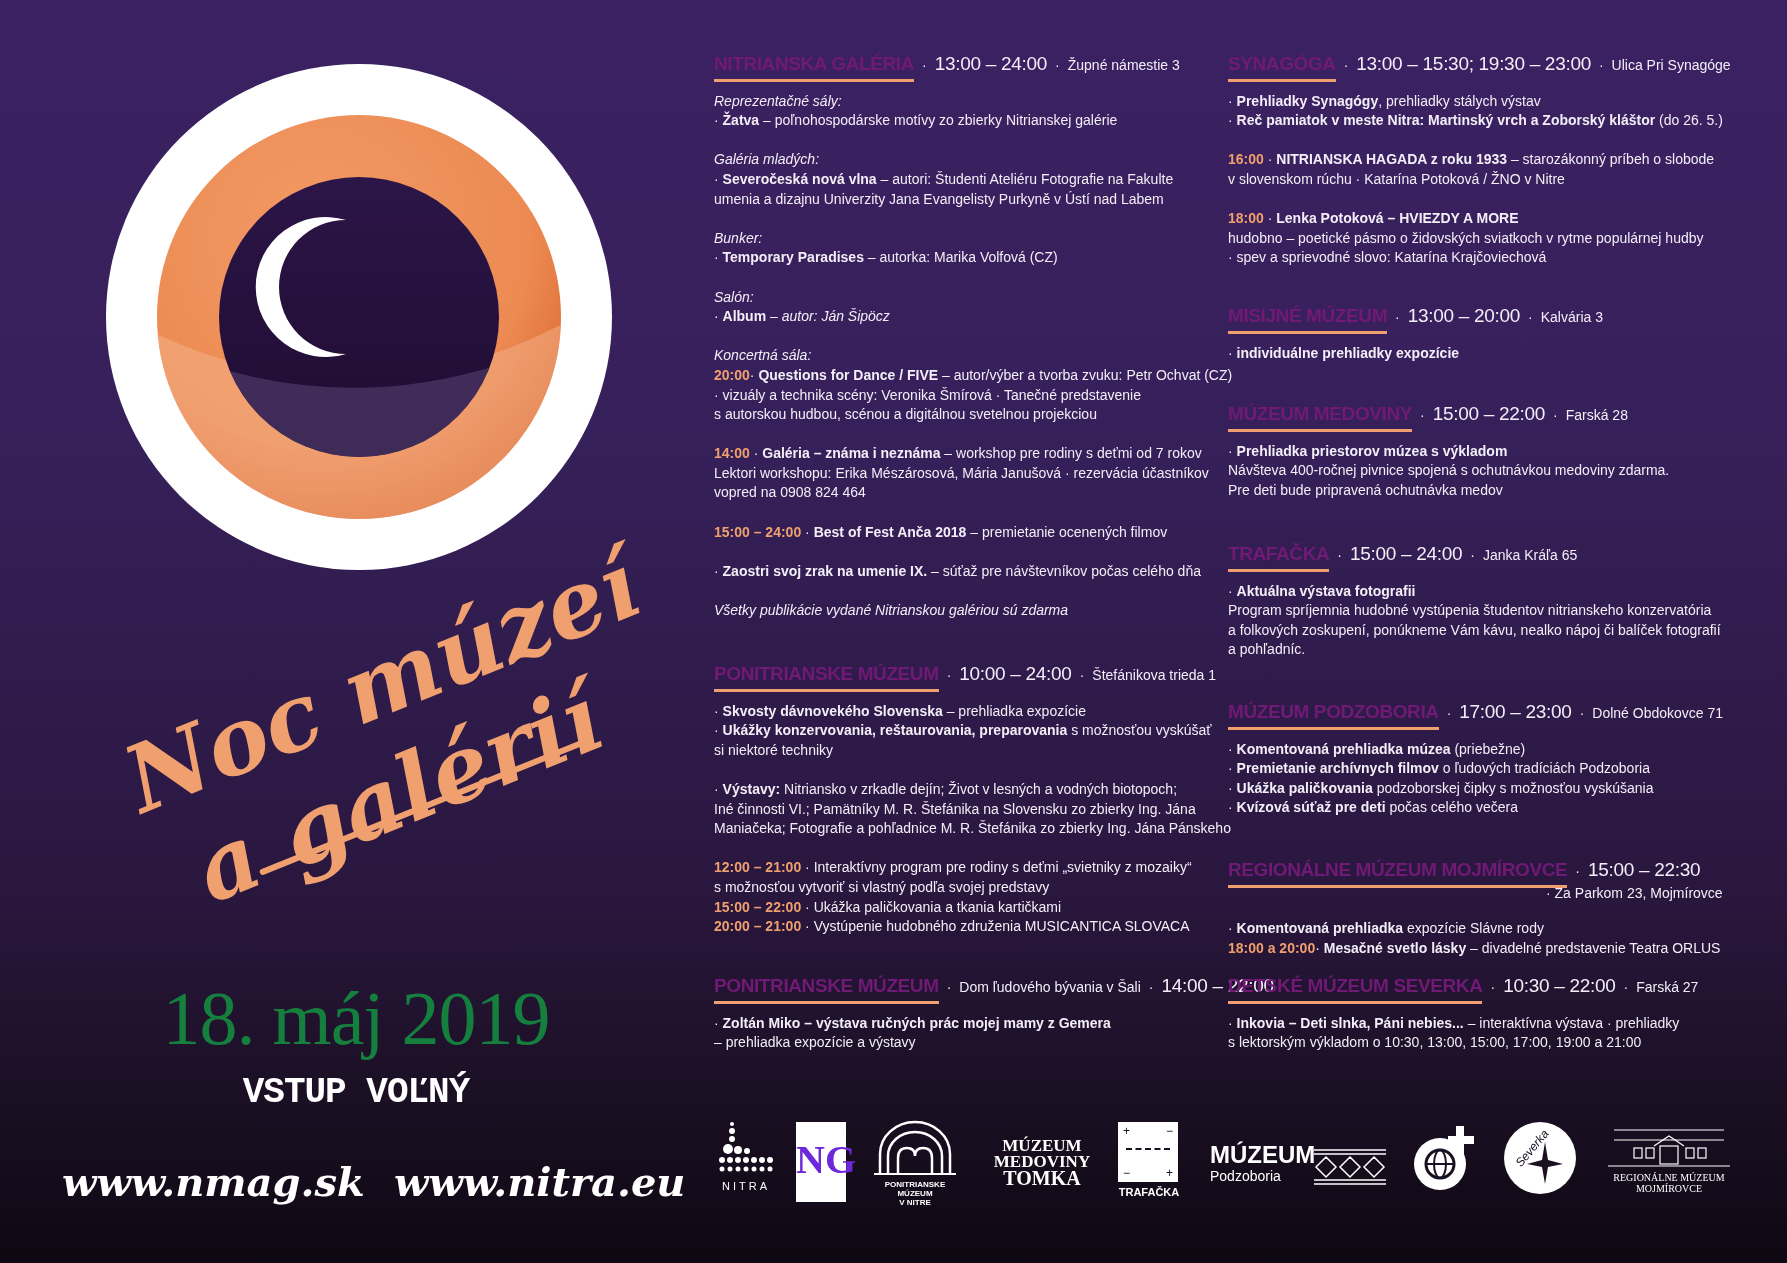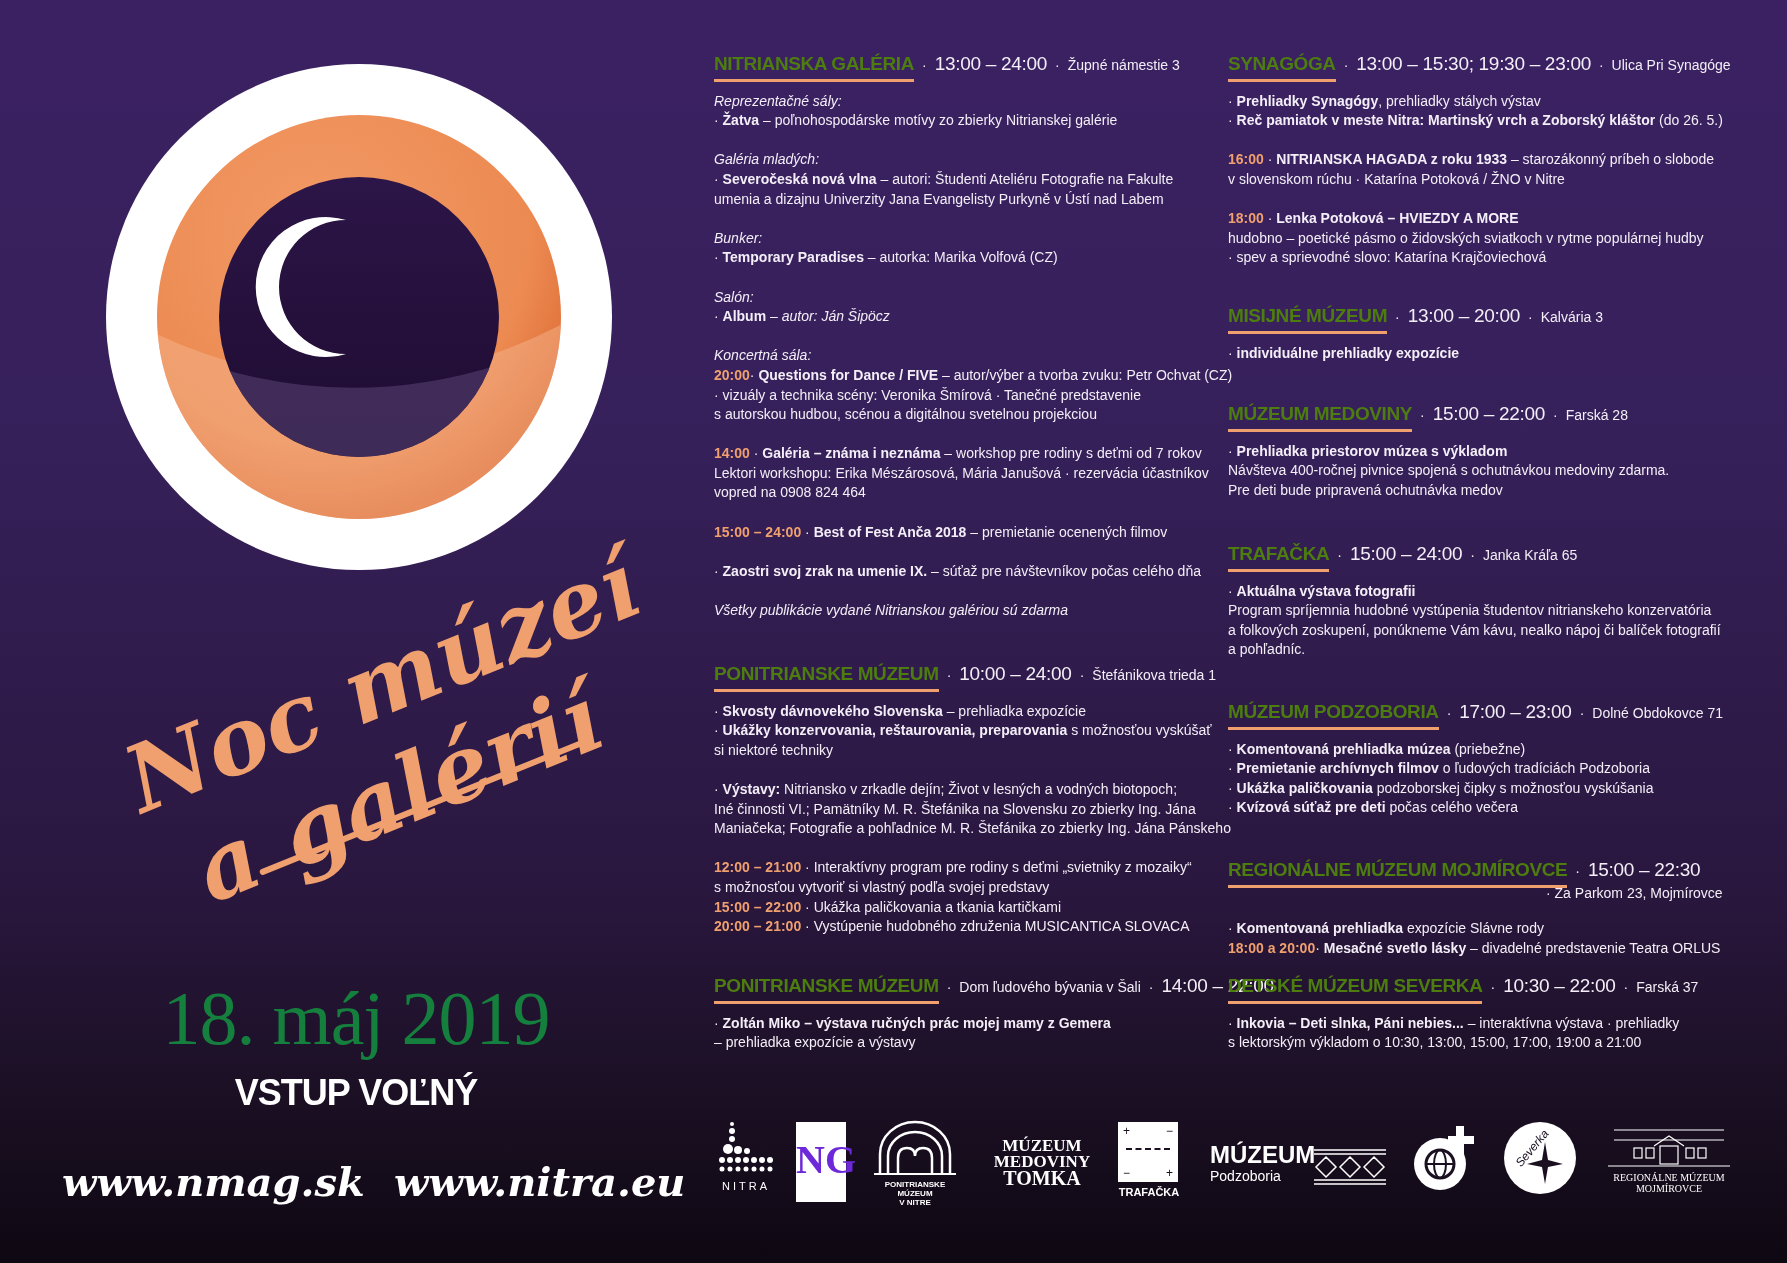--- a/index.html
+++ b/index.html
@@ -33,38 +33,38 @@
     background: #f0a06e; border-radius: 4px;
     transform: rotate(-22deg); transform-origin: left center;
   }
   .date {
     left: 0; width: 712px; top: 975px; text-align: center;
     font-family: "Liberation Serif", serif; font-size: 76px; color: #15803d;
     letter-spacing: -1px;
   }
   .vstup {
     left: 0; width: 712px; top: 1072px; text-align: center;
-    font-family: Liberation Sans, sans-serif; font-weight: bold; font-size: 36px;
+    font-family: Liberation Mono, monospace; font-weight: bold; font-size: 36px;
     letter-spacing: -1px; color: #ffffff;
   }
   .url {
     top: 1158px; font-family: "DejaVu Serif", serif; font-style: italic; font-weight: bold;
     font-size: 40px; color: #ffffff;
   }
   .url1 { left: 62px; }
   .url2 { left: 394px; }
 
   
   .col { position: absolute; font-size: 14px; line-height: 19.6px; color: #f3eef7; }
   .col2 { left: 714px; top: 54px; width: 500px; }
   .col3 { left: 1228px; top: 54px; width: 530px; }
   .venue { position: absolute; left: 0; white-space: nowrap; }
   .vhead { display: flex; align-items: baseline; white-space: nowrap; }
   .vname {
-    font-weight: bold; font-size: 19px; color: #4d7c0f; letter-spacing: -0.4px;
+    font-weight: bold; font-size: 19px; color: #701a75; letter-spacing: -0.4px;
     padding-bottom: 5px; border-bottom: 3px solid #f0a06e; display: inline-block;
   }
   .sep { margin: 0 8px; font-size: 14px; }
   .vtime { font-size: 19px; letter-spacing: -0.3px; }
   .vaddr { font-size: 14px; }
   .vbody { margin-top: 10px; white-space: normal; }
   .line { white-space: nowrap; }
   .it { font-style: italic; }
   .b { font-weight: bold; }
   .t { font-weight: bold; color: #f0a06e; }
@@ -292,21 +292,21 @@
       <div class="line"><span class="t">18:00 a 20:00</span><span>·</span> <span class="b">Mesačné  svetlo lásky</span><span> – divadelné predstavenie Teatra ORLUS</span></div>
     </div>
   </div>
 
   <div class="venue" style="top:922px">
     <div class="vhead">
       <span class="vname">DETSKÉ MÚZEUM SEVERKA</span>
       <span class="sep">·</span>
       <span class="vtime">10:30 – 22:00</span>
       <span class="sep">·</span>
-      <span class="vaddr">Farská 37</span>
+      <span class="vaddr">Farská 27</span>
     </div>
     <div class="vbody">
       <div class="line"><span>·</span> <span class="b">Inkovia – Deti slnka, Páni nebies...</span><span> – interaktívna výstava  ·  prehliadky</span></div>
       <div class="line">s lektorským výkladom  o  10:30, 13:00, 15:00, 17:00, 19:00 a 21:00</div>
     </div>
   </div>
 </div>
 
 <div class="abs logos">
   <div class="lg" style="left:2px;width:60px">

